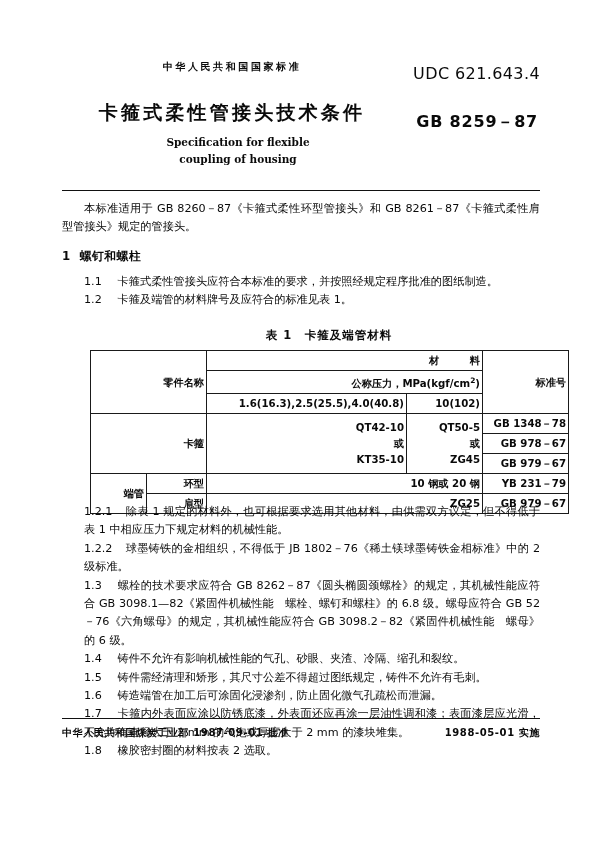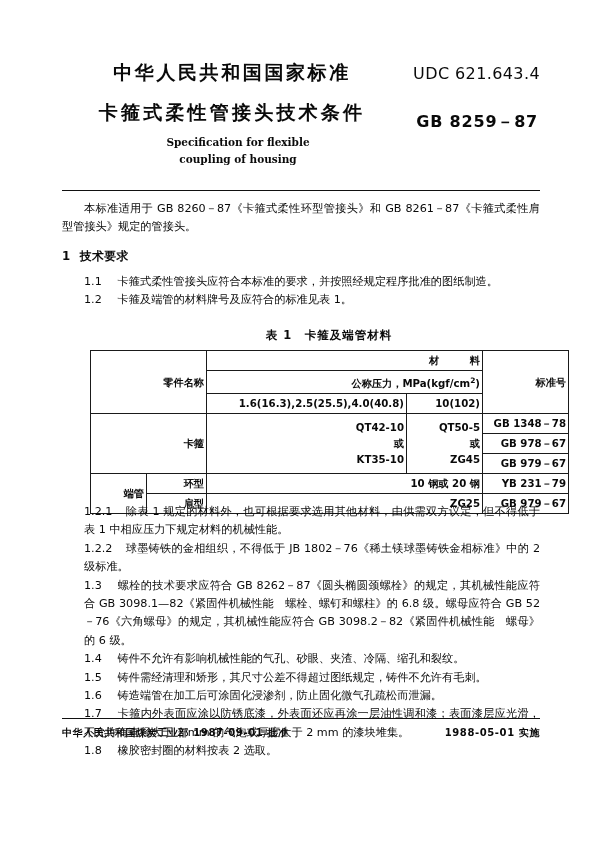--- a/index.html
+++ b/index.html
@@ -30,21 +30,21 @@
     top: 54px;
     width: 478px;
     height: 125px;
   }
   .std-org {
     position: absolute;
     left: 0;
     top: 6px;
     width: 340px;
     text-align: center;
-    font-size: 19px;
+    font-size: 10px;
     font-weight: bold;
     letter-spacing: 2.6px;
     font-family: "DejaVu Sans", "Liberation Sans", sans-serif;
   }
   .udc {
     position: absolute;
     right: 0;
     top: 10px;
     font-size: 16px;
     font-weight: normal;
@@ -207,21 +207,21 @@
       <div>coupling of housing</div>
     </div>
   </div>
 
   <div class="rule-top"></div>
 
   <div class="body-block" style="top:200px;">
     <p class="para indent">本标准适用于 GB 8260－87《卡箍式柔性环型管接头》和 GB 8261－87《卡箍式柔性肩型管接头》规定的管接头。</p>
 
     <div class="sec-head">
-      <span class="num">1</span><span>技术要求</span>
+      <span class="num">1</span><span>螺钉和螺柱</span>
     </div>
 
     <p class="clause">
       <span class="cn">1.1</span>
       <span>卡箍式柔性管接头应符合本标准的要求，并按照经规定程序批准的图纸制造。</span>
     </p>
     <p class="clause">
       <span class="cn">1.2</span>
       <span>卡箍及端管的材料牌号及应符合的标准见表 1。</span>
     </p>

